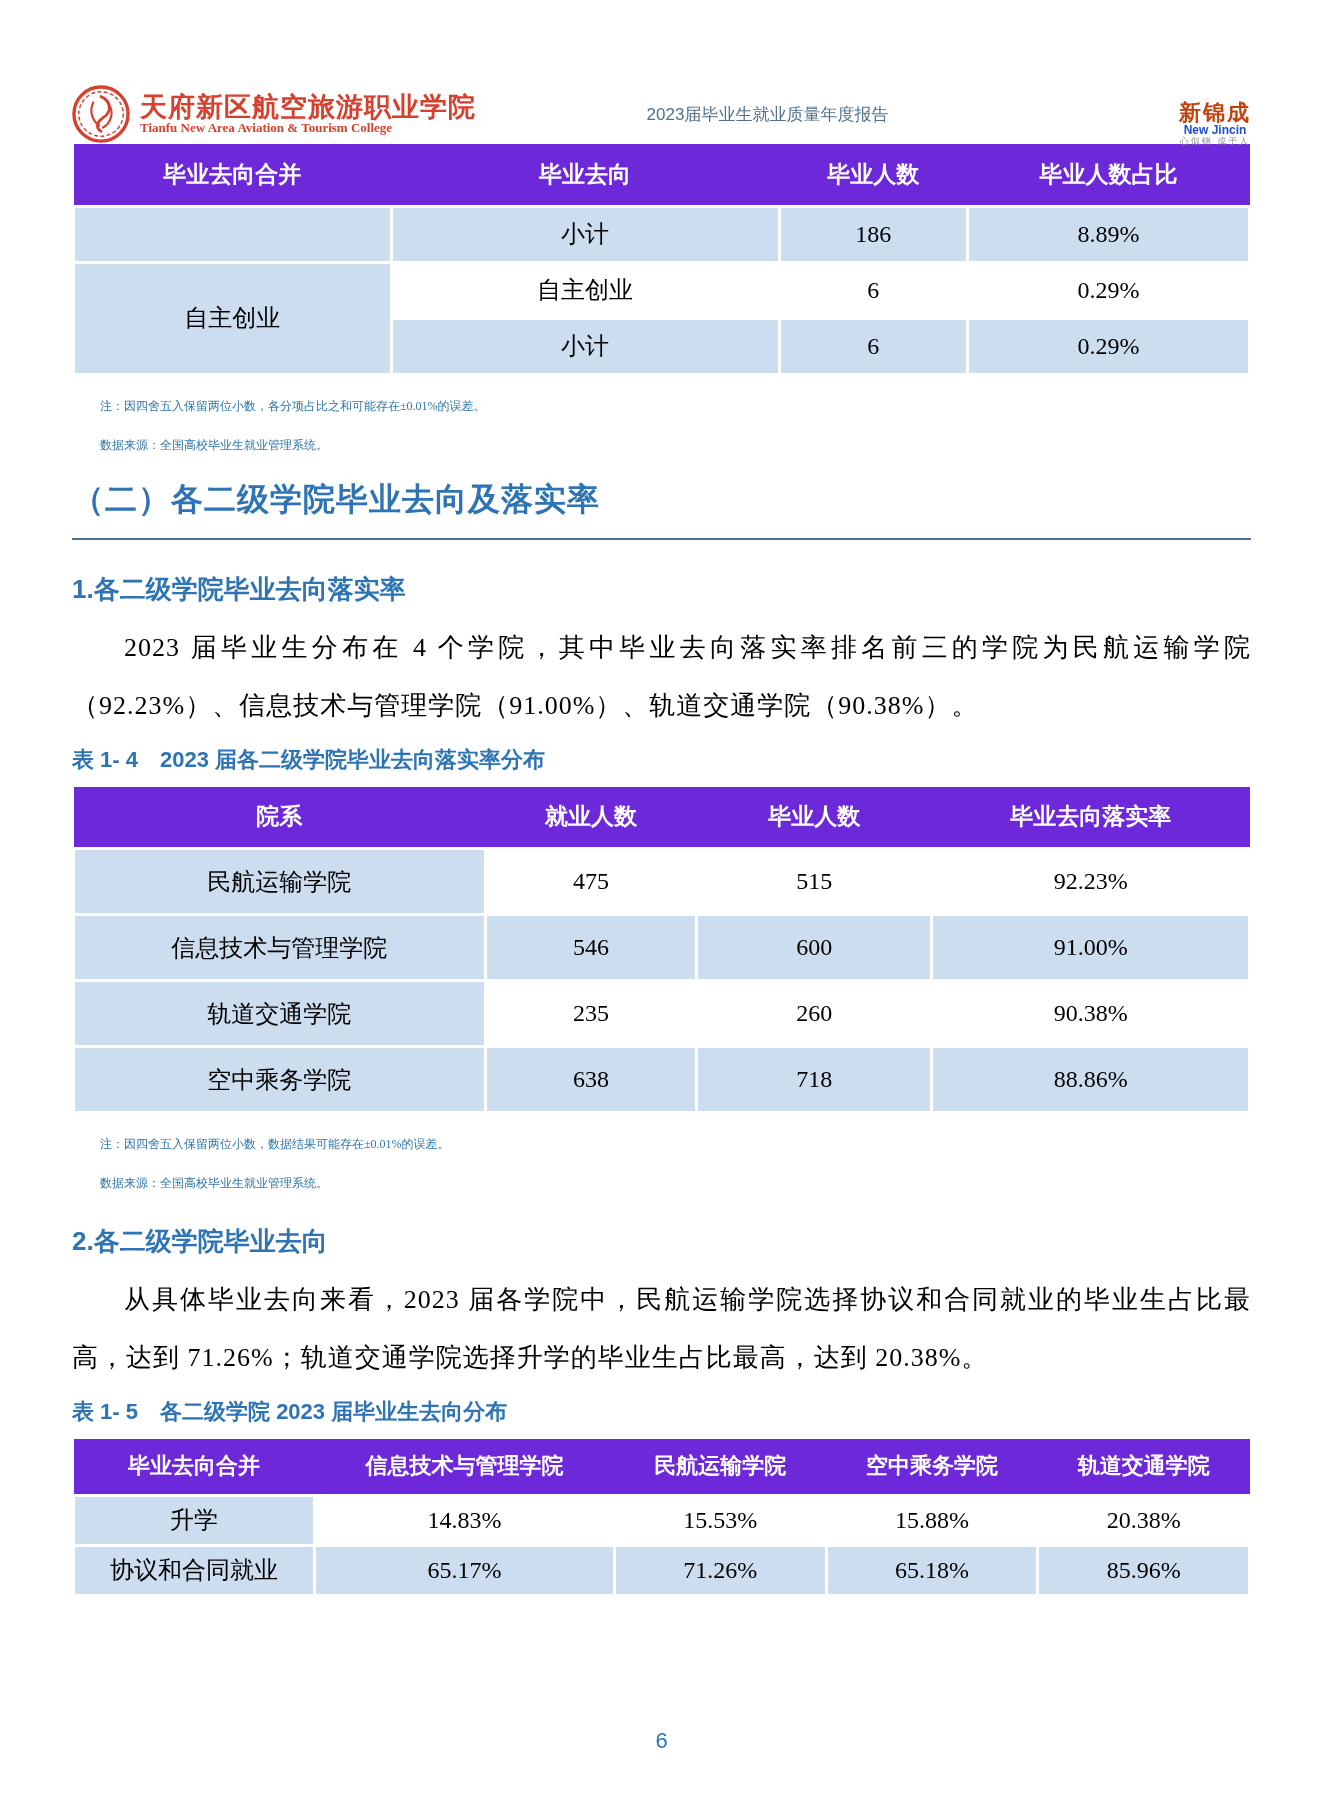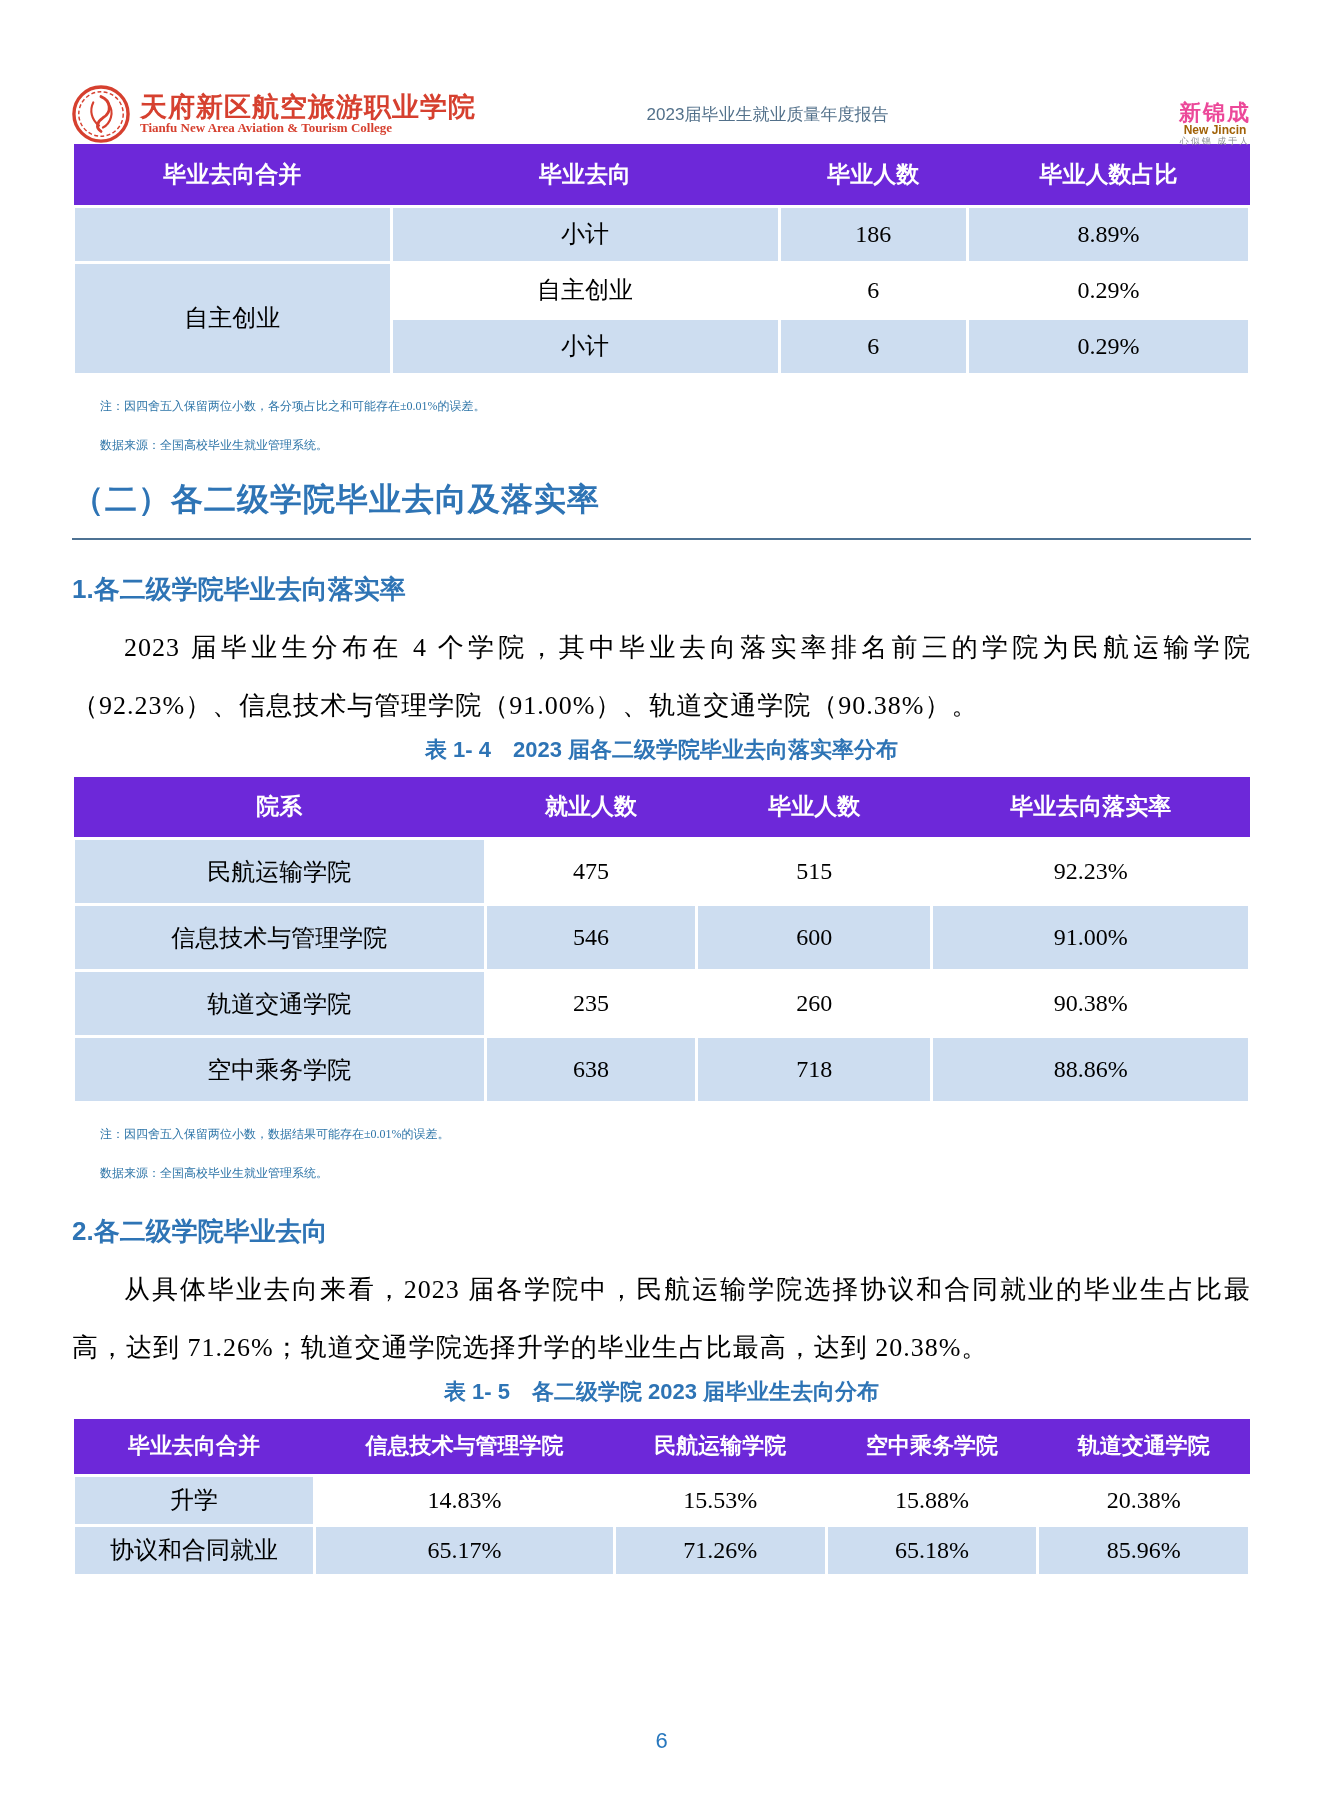--- a/index.html
+++ b/index.html
@@ -43,29 +43,29 @@
   }
   .doc-title {
     color: #52708a;
     font-size: 17px;
     font-family: "Liberation Sans", "DejaVu Sans", sans-serif;
     margin-left: -120px;
     white-space: nowrap;
   }
   .brand { text-align: center; line-height: 1.05; }
   .brand-cn {
-    color: #ec4899;
+    color: #c2410c;
     font-size: 22px;
     font-weight: bold;
     font-family: "Liberation Sans", "DejaVu Sans", sans-serif;
     letter-spacing: 2px;
     margin-top: 19px;
   }
   .brand-en {
-    color: #a16207;
+    color: #1d4ed8;
     font-size: 12px;
     font-weight: bold;
     font-family: "Liberation Sans", "DejaVu Sans", sans-serif;
   }
   .brand-tag {
     color: #8d9194;
     font-size: 9px;
     letter-spacing: 2px;
     font-family: "Liberation Sans", "DejaVu Sans", sans-serif;
   }
@@ -126,22 +126,22 @@
   }
   .para {
     margin-top: 12px;
     font-size: 26px;
     line-height: 58px;
     text-align: justify;
     text-indent: 2em;
     letter-spacing: 1px;
   }
   .tbl-caption {
+    margin-top: 10px;
     margin-bottom: 12px;
-    text-align: center;
     color: #2e74b5;
     font-size: 22px;
     font-weight: bold;
     font-family: "Liberation Sans", "DejaVu Sans", sans-serif;
   }
 
   .page-num {
     position: absolute;
     left: 0; right: 0;
     top: 1728px;

